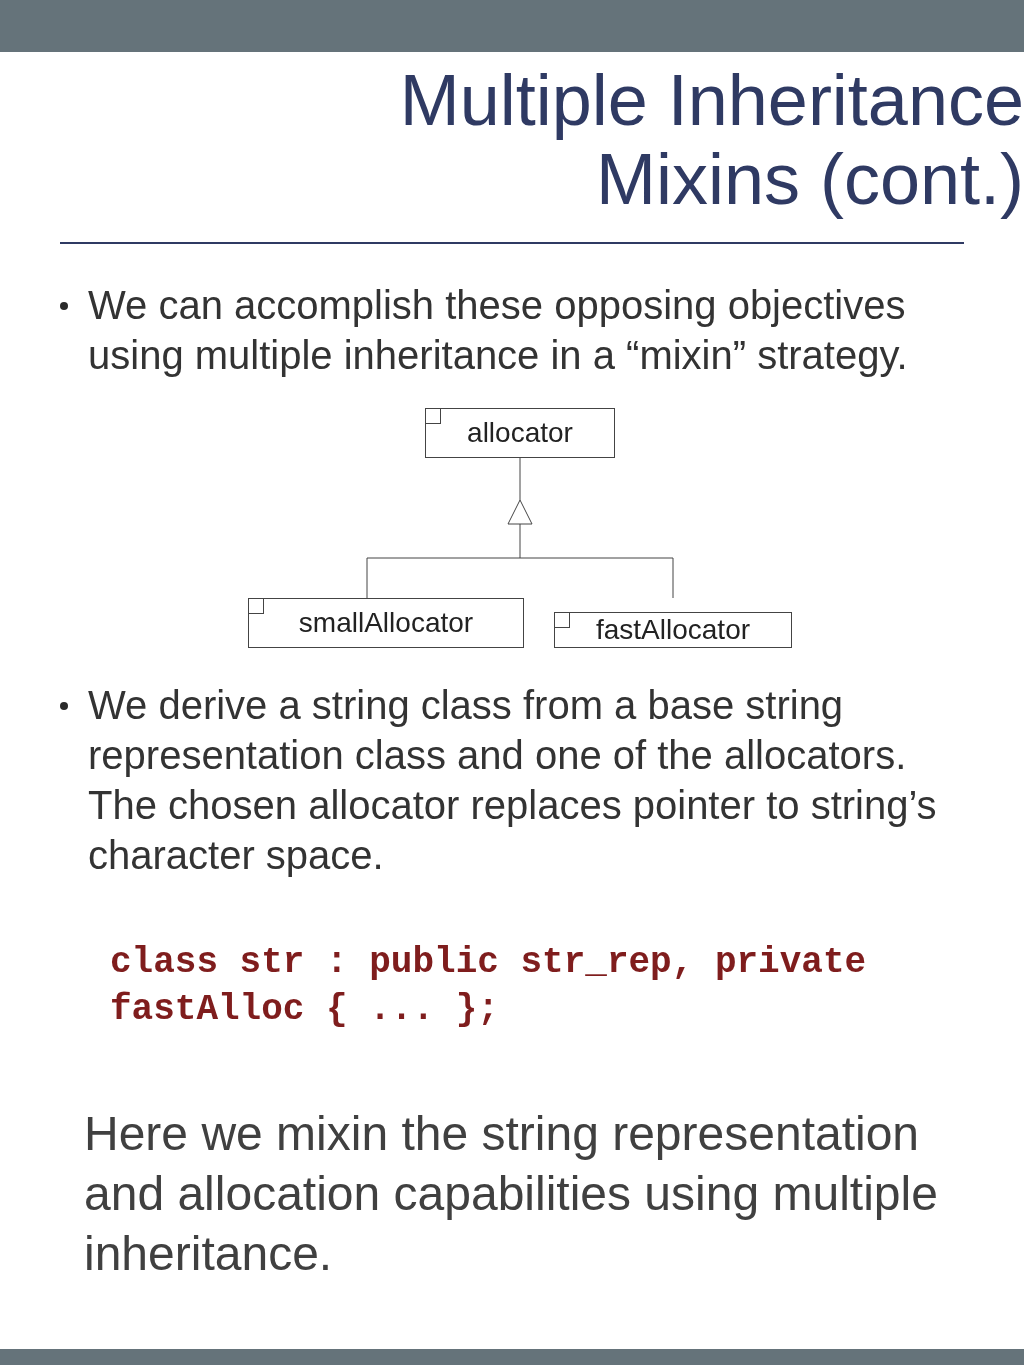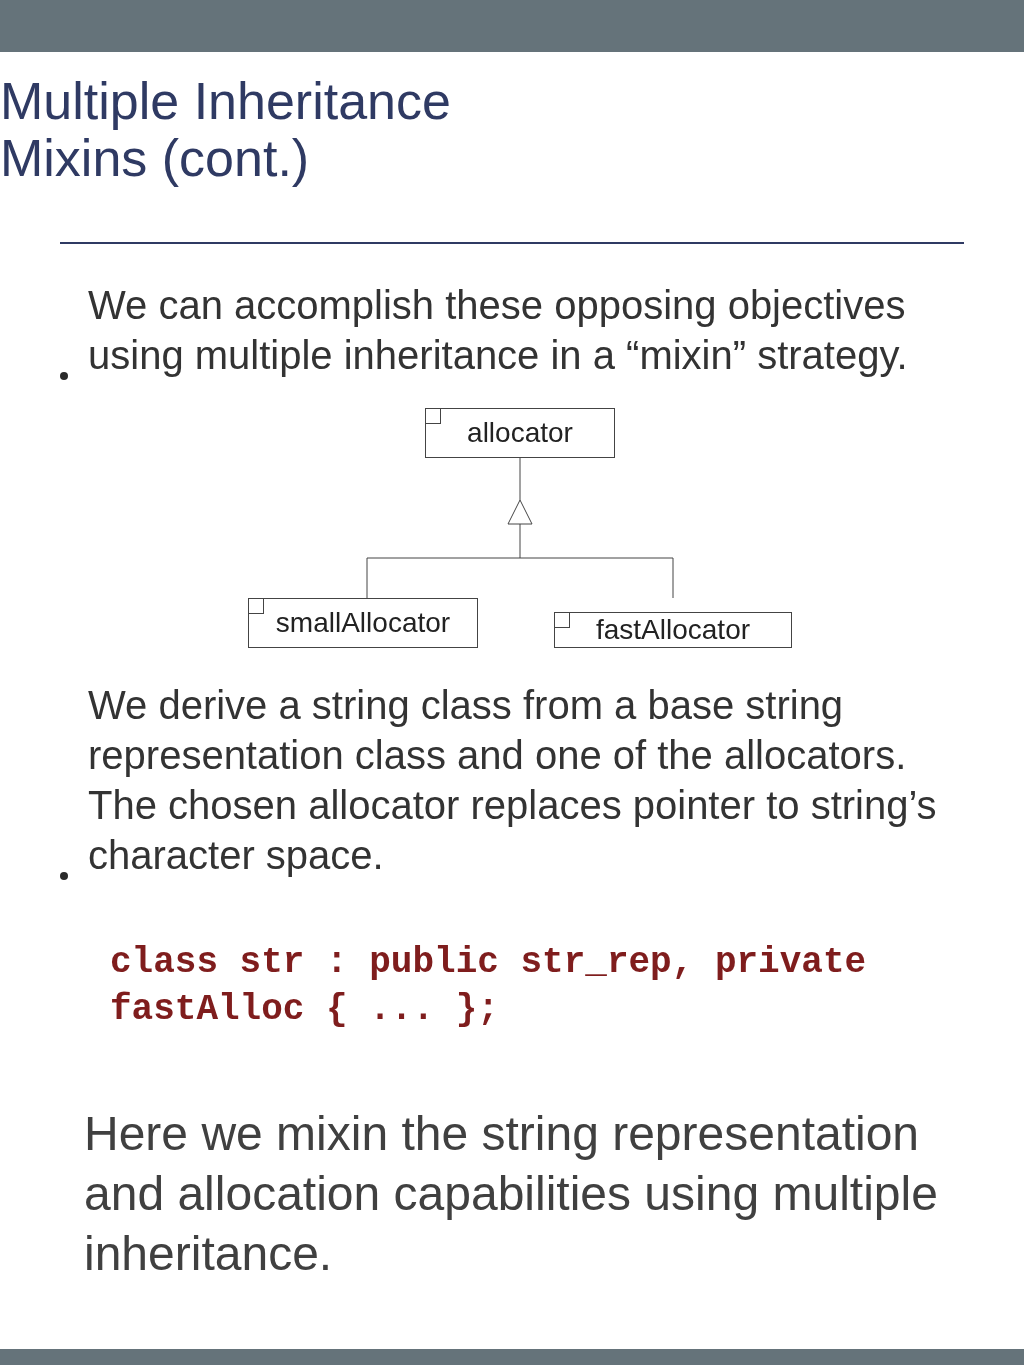--- a/index.html
+++ b/index.html
@@ -2,56 +2,56 @@
 <html><head>
 <meta charset="utf-8">
 <style>
   * { margin: 0; padding: 0; box-sizing: border-box; }
   html, body { width: 1024px; height: 1365px; font-family: Arial, Helvetica, sans-serif; background: #fff; }
   .slide { width: 1024px; height: 1365px; position: relative; background: #fff; }
   .topbar { position: absolute; top: 0; left: 0; width: 100%; height: 52px; background: #65737a; }
   .bottombar { position: absolute; bottom: 0; left: 0; width: 100%; height: 16px; background: #65737a; }
   .title {
     position: absolute;
-    top: 73px;
+    top: 61px;
     left: 0; width: 100%;
-    text-align: left;
+    text-align: right;
     color: #2f3a63;
-    font-size: 52px;
+    font-size: 72px;
     line-height: 1.1;
     font-weight: 400;
   }
   .title-rule {
     position: absolute;
     top: 242px;
     left: 60px;
     width: 904px;
     height: 0;
     border-top: 2px solid #2f3a63;
   }
   .content { position: absolute; top: 280px; left: 60px; width: 920px; }
-  .bullet { display: flex; align-items: flex-end; color: #333; font-size: 40px; line-height: 1.25; }
+  .bullet { display: flex; align-items: flex-start; color: #333; font-size: 40px; line-height: 1.25; }
   .b1 { margin-top: 0; }
   .b2 { margin-top: 32px; }
   .bullet .dot { width: 8px; height: 8px; background: #2a2a2a; border-radius: 50%; margin-top: 22px; margin-right: 20px; flex-shrink: 0; }
   .bullet .txt { flex: 1; }
   .diagram { position: relative; width: 560px; height: 240px; margin: 28px auto 0 auto; }
   .diagram svg { position: absolute; top: 0; left: 0; width: 100%; height: 100%; }
   .ubox { position: absolute; background: #fff; border: 1px solid #444; padding: 10px 20px; font-size: 28px; color: #222; display: flex; align-items: center; justify-content: center; }
   .ubox::before {
     content: "";
     position: absolute;
     top: 0; left: 0;
     width: 14px; height: 14px;
     border-right: 1px solid #444;
     border-bottom: 1px solid #444;
     background: #fff;
   }
   .box-top { top: 0; left: 50%; transform: translateX(-50%); width: 190px; height: 50px; justify-content: center; }
-  .box-left { bottom: 0; left: 8px; width: 230px; height: 50px; }
+  .box-left { bottom: 0; left: 8px; width: 276px; height: 50px; }
   .box-right { bottom: 0; right: 8px; width: 238px; height: 36px; }
   .code {
     font-family: "Courier New", monospace;
     font-weight: bold;
     font-size: 36px;
     color: #7f1d1d;
     margin: 60px 0 0 50px;
     line-height: 1.3;
     white-space: pre-wrap;
   }

